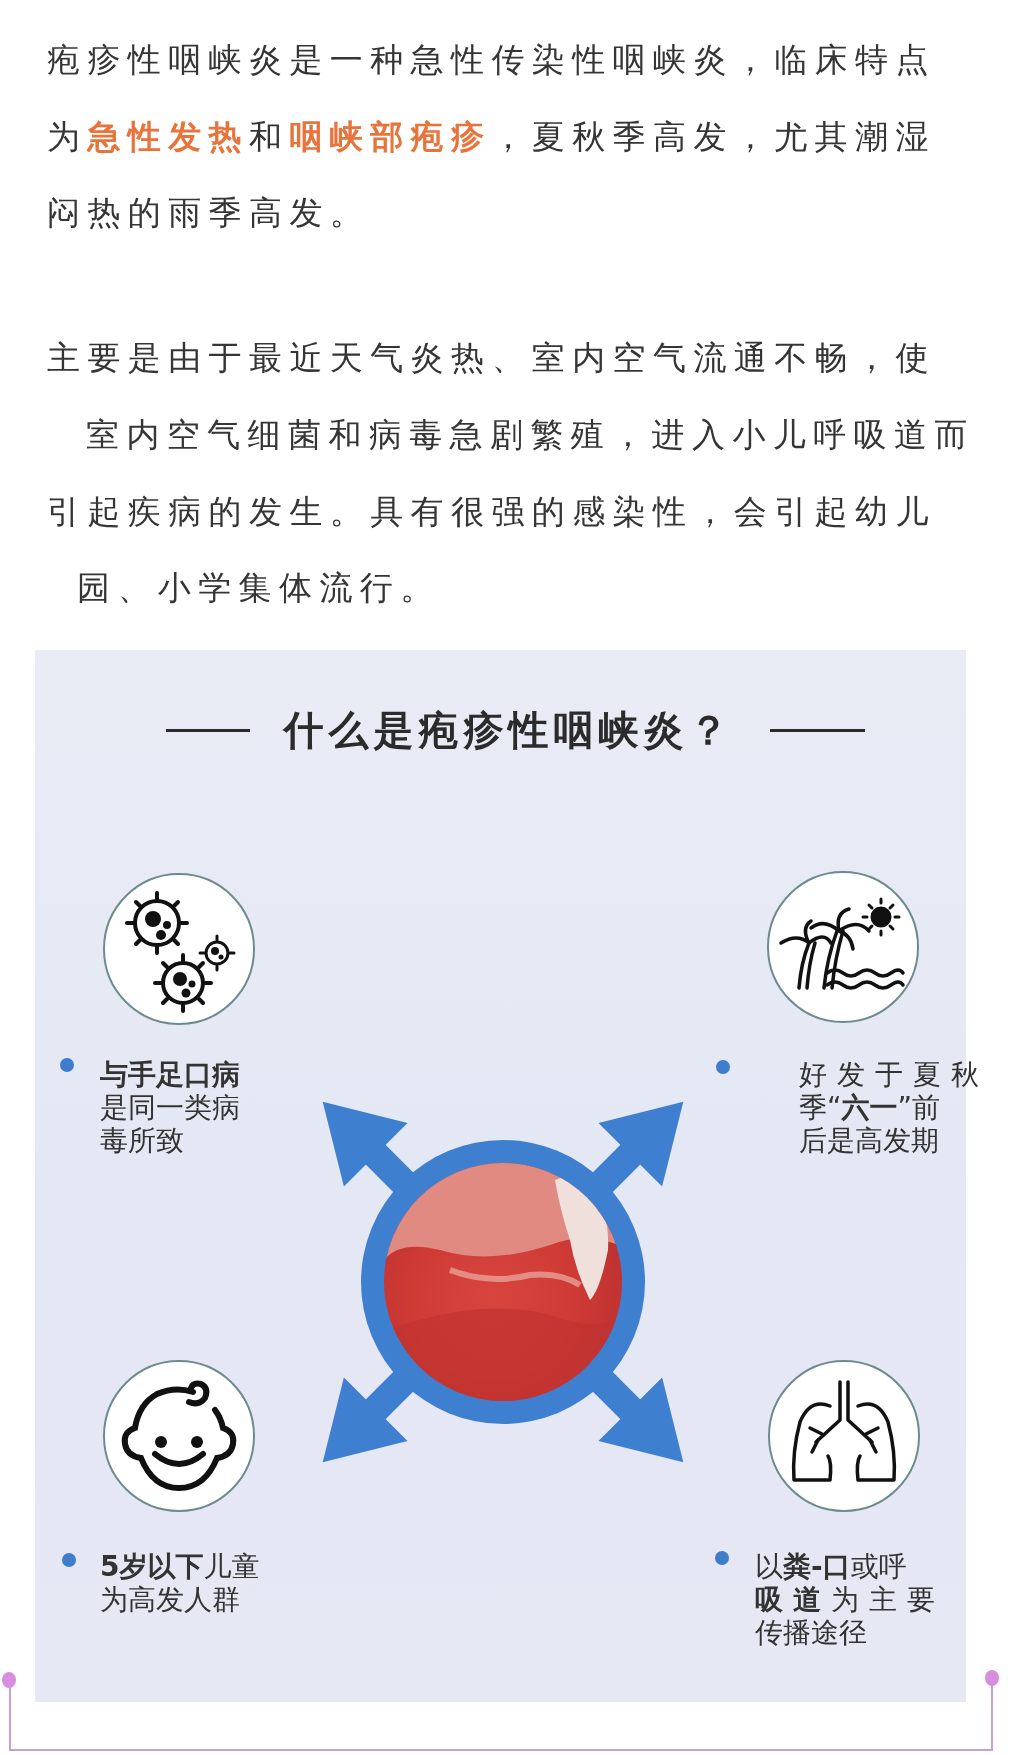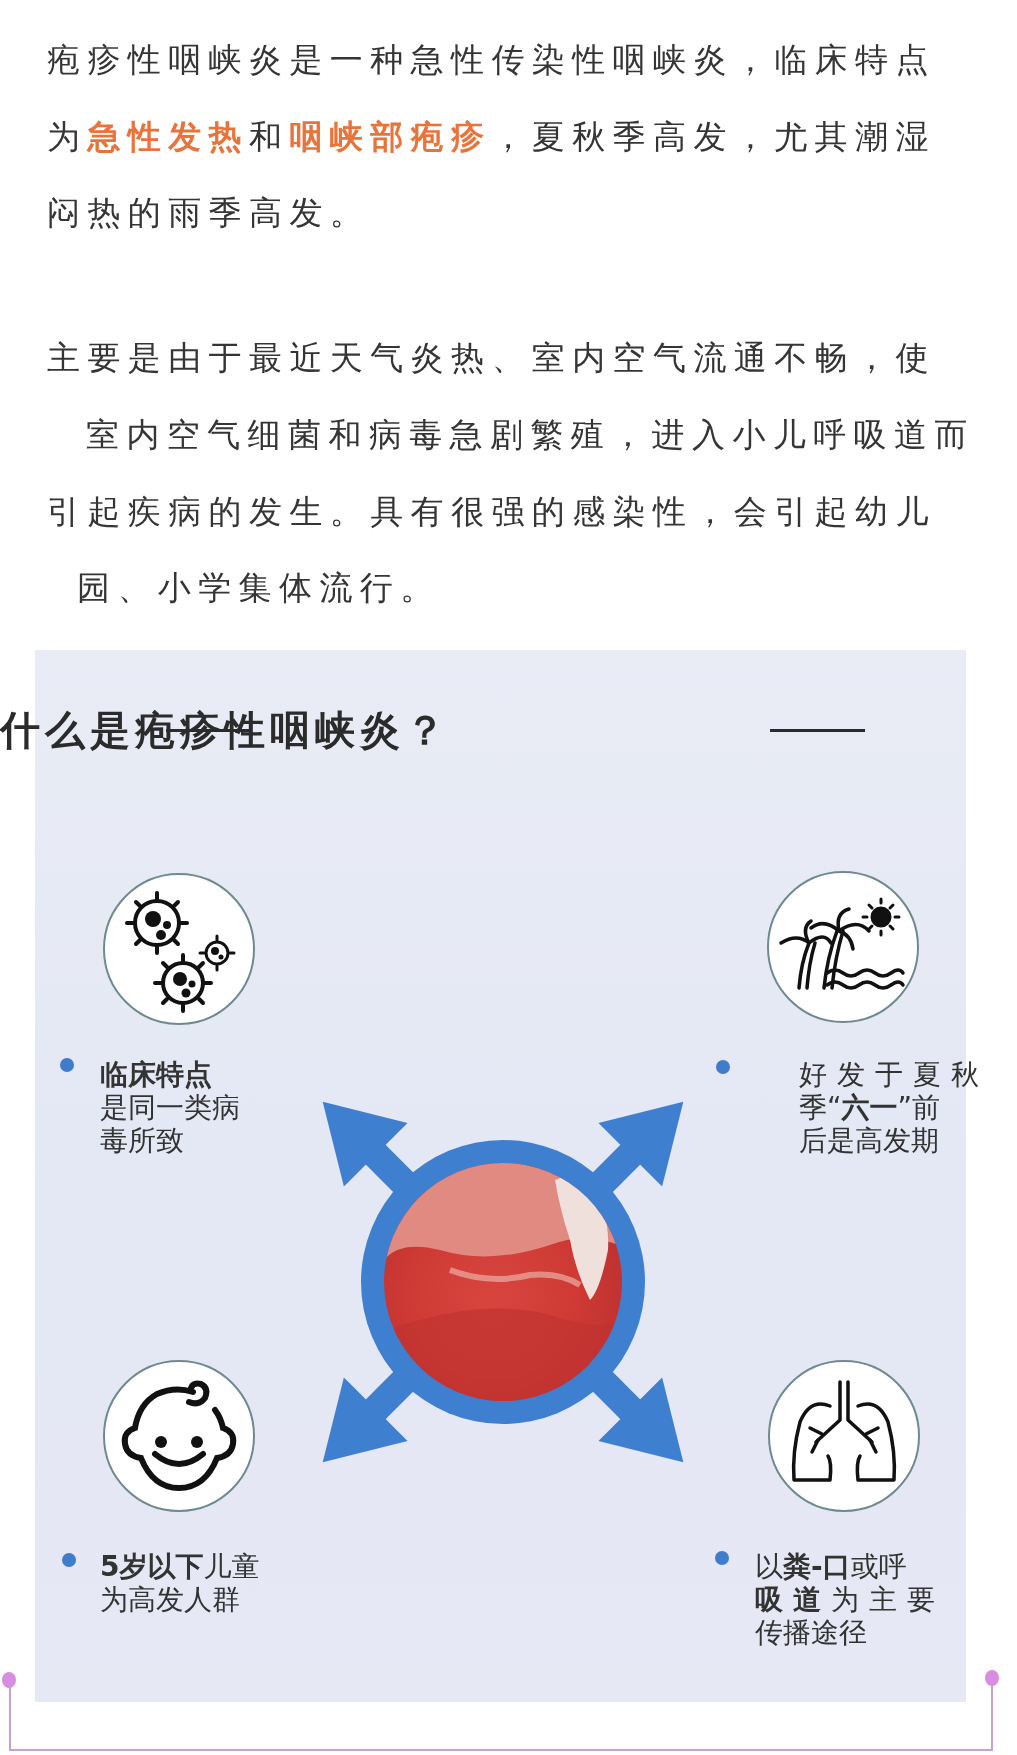--- a/index.html
+++ b/index.html
@@ -3,21 +3,21 @@
 <meta charset="utf-8">
 <style>
   html, body { margin:0; padding:0; background:#ffffff; }
   body { width:1017px; height:1755px; position:relative; overflow:hidden;
          font-family:"DejaVu Sans","Liberation Sans",sans-serif; color:#333333; }
   .para-line { position:absolute; left:47px; height:40px; line-height:40px;
                font-size:33px; letter-spacing:7.4px; white-space:nowrap; color:#353535; }
   .hl { color:#e8743b; font-weight:bold; }
   .panel { position:absolute; left:35px; top:650px; width:931px; height:1052px;
            background:linear-gradient(180deg,#e9ecf5 0%,#e4e8f4 50%,#e6e8f4 100%); }
-  .title { position:absolute; left:0; top:708px; width:1017px; 
+  .title { position:absolute; left:0; top:708px; width:1017px; text-align:center;
            font-size:40px; font-weight:bold; color:#2b2b2b; letter-spacing:5px; line-height:44px; }
   .dash { position:absolute; height:3px; background:#2b2b2b; top:729px; }
   .icon-circle { position:absolute; width:152px; height:152px; border-radius:50%;
                  background:#ffffff; border:2px solid #6f8a8e; box-sizing:border-box; }
   .icon-circle svg { position:absolute; left:0; top:0; width:148px; height:148px; }
   .bullet { position:absolute; width:14px; height:14px; border-radius:50%; background:#3f7ccc; }
   .item-text { position:absolute; font-size:28px; line-height:33px; color:#333; white-space:nowrap; }
   .item-text .b { font-weight:bold; }
   .wide { letter-spacing:10px; }
   .purple-dot { position:absolute; width:14px; height:16px; border-radius:50%; background:#d88de0; }
@@ -134,21 +134,21 @@
         </g>
         <circle cx="-3" cy="-4" r="7"></circle>
           <circle cx="9" cy="1" r="3.5"></circle>
           <circle cx="3" cy="10" r="4.5"></circle>
       </g>
     </g>
   </svg>
 </div>
 <div class="bullet" style="left:60px;top:1058px;"></div>
 <div class="item-text" style="left:100px;top:1058px;">
-  <div class="b">临床特点</div>
+  <div class="b">与手足口病</div>
   <div>是同一类病</div>
   <div>毒所致</div>
 </div>
 
 <div class="icon-circle" style="left:767px;top:871px;">
   <svg viewBox="0 0 148 148">
     <g fill="none" stroke="#111" stroke-width="3.5" stroke-linecap="round">
       <path d="M30 115 Q32 90 40 70"></path>
         <path d="M38 115 Q40 90 46 70"></path>
       <path d="M40 70 Q28 60 12 70 M40 70 Q32 55 42 48 M40 70 Q55 58 62 70"></path>

